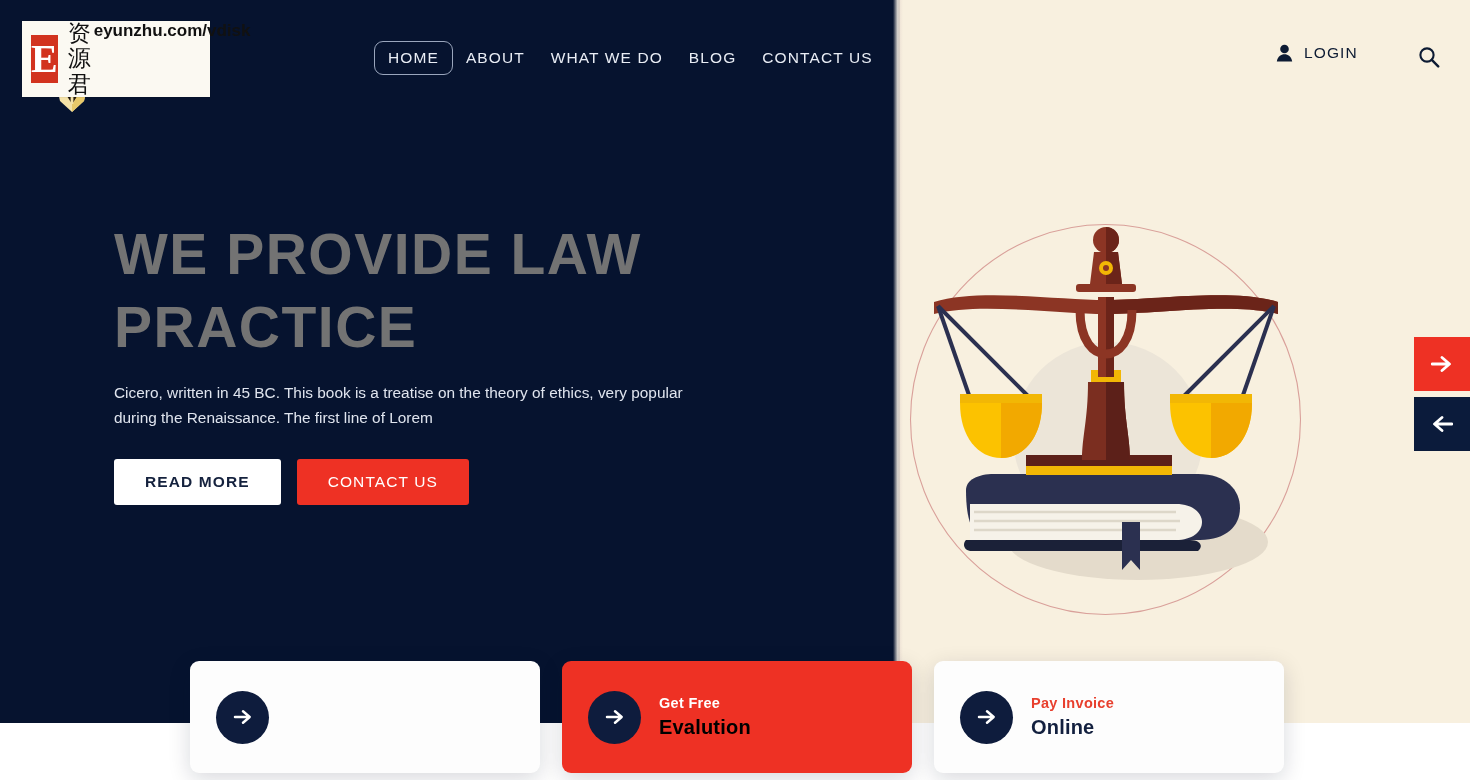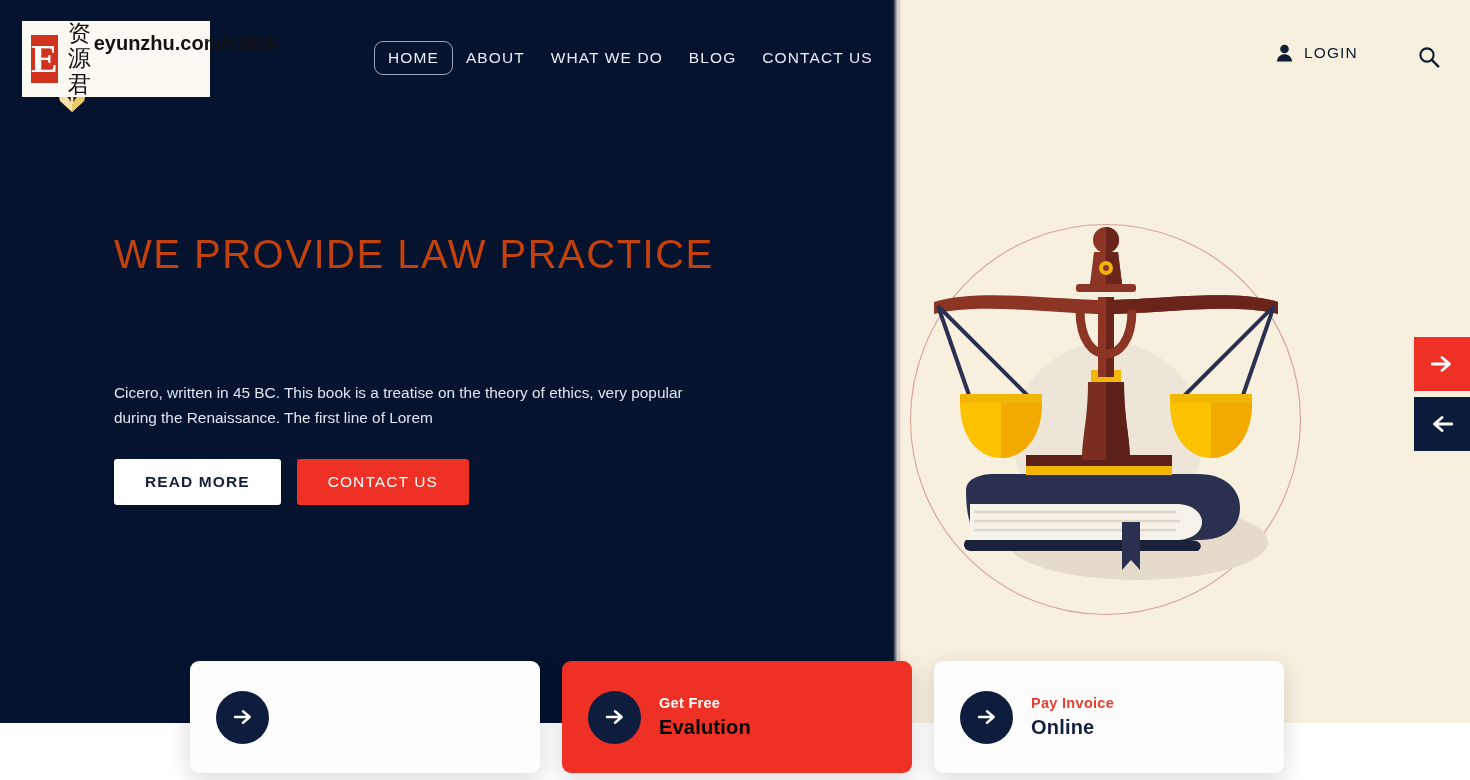--- a/index.html
+++ b/index.html
@@ -91,24 +91,24 @@
   .wm-cn {
     font-family: "DejaVu Sans", sans-serif;
     font-size: 23px;
     color: #111111;
     letter-spacing: 3px;
     line-height: 1.1;
   }
   .wm-url {
     font-family: "Liberation Sans", sans-serif;
     font-weight: bold;
-    font-size: 20px;
+    font-size: 17px;
     color: #111111;
     line-height: 1.1;
-    margin-top: 11px;
+    margin-top: 1px;
   }
 
   .nav {
     position: absolute;
     left: 374px; top: 41px;
     display: flex;
     align-items: center;
     gap: 0px;
   }
   .nav-item {
@@ -142,25 +142,25 @@
     left: 1418px; top: 46px;
     width: 22px; height: 22px;
     cursor: pointer;
   }
 
   
   .hero-title {
     position: absolute;
     left: 114px; top: 218px;
     width: 620px;
-    font-size: 40px;
+    font-size: 57px;
     line-height: 73px;
-    font-weight: normal;
+    font-weight: bold;
     letter-spacing: 1.5px;
-    color: #c2410c;
+    color: #737373;
   }
   .hero-desc {
     position: absolute;
     left: 114px; top: 381px;
     width: 600px;
     font-size: 15.4px;
     line-height: 24.5px;
     color: #dfe4ee;
   }
   .hero-btns {

